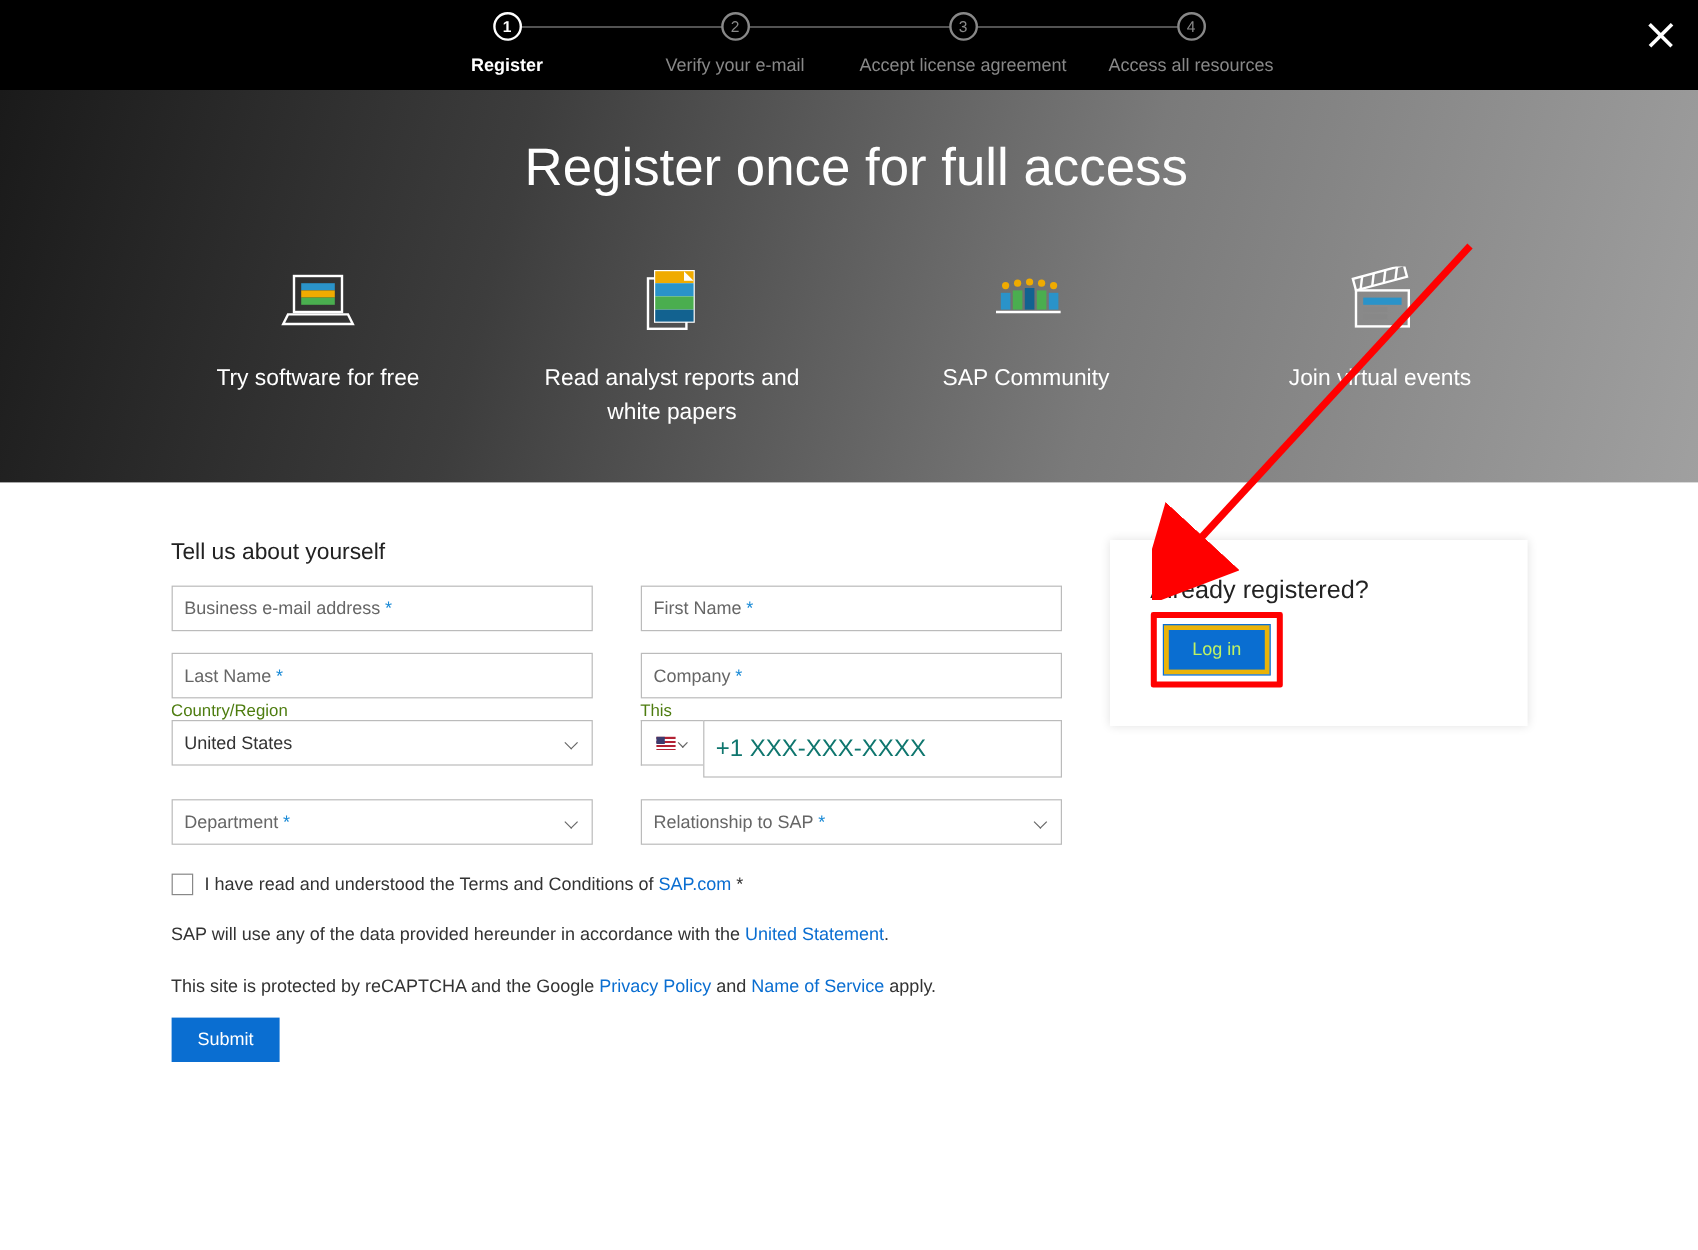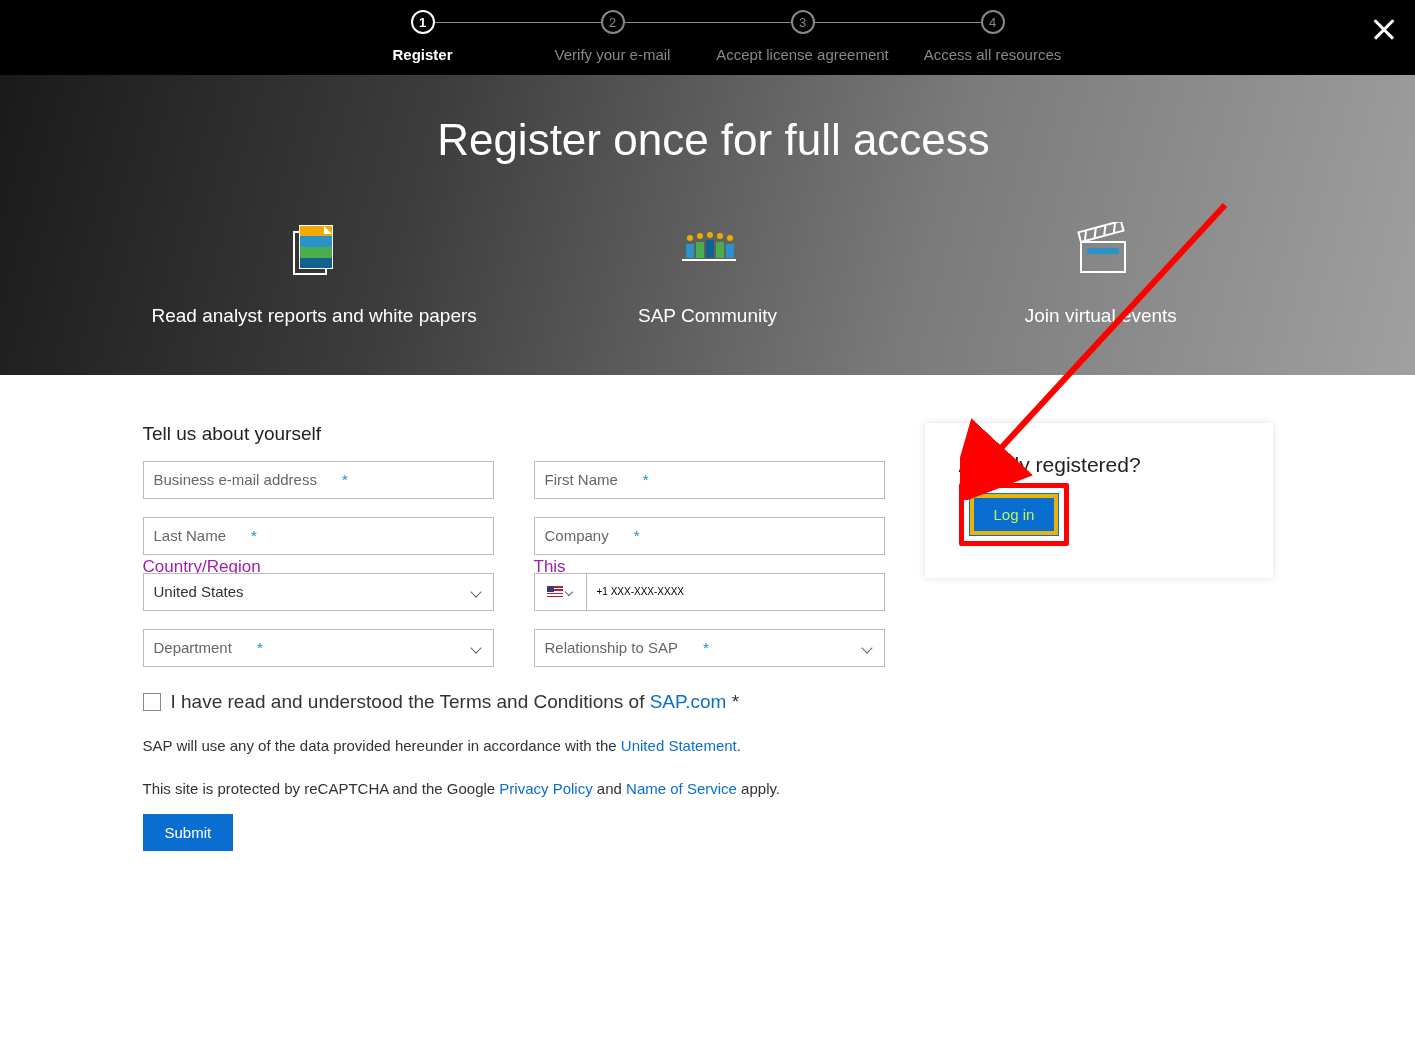--- a/index.html
+++ b/index.html
@@ -114,21 +114,20 @@
   .field {
     position: relative;
     border: 1px solid #bbb;
     height: 38px;
     display: flex;
     align-items: center;
     padding: 0 10px;
     font-size: 15px;
     color: #666;
     background: #fff;
-    gap: 21px;
   }
   .field .req { color: #1a8ad6; margin-left: 4px; }
   .field .chev {
     margin-left: auto;
     width: 12px; height: 12px;
     position: relative;
   }
   .field .chev::before {
     content: "";
     position: absolute;
@@ -137,22 +136,22 @@
     border-right: 1.5px solid #666;
     border-bottom: 1.5px solid #666;
     transform: rotate(45deg);
   }
   .field-labeled {
     position: relative;
   }
   .field-labeled .floating-label {
     position: absolute;
     top: -16px; left: 0;
-    font-size: 17px;
-    color: #a21caf;
+    font-size: 14px;
+    color: #4d7c0f;
   }
   .field-labeled .value { color: #333; }
   .phone-combo {
     display: flex;
     gap: 0;
   }
   .phone-cc {
     border: 1px solid #bbb;
     border-right: none;
     height: 38px;
@@ -173,35 +172,35 @@
   }
   .phone-cc .mini-chev {
     width: 8px; height: 8px; position: relative;
   }
   .phone-cc .mini-chev::before {
     content:""; position:absolute; top:1px; left:0; width:5px; height:5px;
     border-right:1.2px solid #666; border-bottom:1.2px solid #666; transform: rotate(45deg);
   }
   .phone-input {
     border: 1px solid #bbb;
-    height: 38px;
+    height: 48px;
     flex: 1;
     display: flex;
     align-items: center;
     padding: 0 10px;
-    font-size: 10px;
-    color: #000000;
+    font-size: 20px;
+    color: #0f766e;
   }
 
   .checkbox-row {
     display: flex;
     align-items: center;
     gap: 10px;
     margin-top: 24px;
-    font-size: 19px;
+    font-size: 15px;
     color: #333;
   }
   .checkbox-row .box {
     width: 18px; height: 18px;
     border: 1.5px solid #888;
     background: #fff;
   }
   .checkbox-row a { color: #0a6ed1; text-decoration: none; }
 
   .para {
@@ -294,20 +293,32 @@
     </div>
   </div>
 
   <div class="close-icon"></div>
 </div>
 
 <div class="hero">
   <h1>Register once for full access</h1>
   <div class="benefits">
 
+    <div class="benefit">
+      <div class="icon-slot">
+        <svg width="62" height="48" viewBox="0 0 62 48">
+          <rect x="11" y="4" width="40" height="30" fill="none" stroke="#fff" stroke-width="2"></rect>
+          <rect x="17" y="10" width="28" height="6" fill="#2a93c9"></rect>
+          <rect x="17" y="16" width="28" height="6" fill="#f0ab00"></rect>
+          <rect x="17" y="22" width="28" height="6" fill="#4aae4f"></rect>
+          <path d="M6 36 h50 l4 8 h-58 z" fill="none" stroke="#fff" stroke-width="2"></path>
+        </svg>
+      </div>
+      <div class="text">Try software for free</div>
+    </div>
 
     <div class="benefit">
       <div class="icon-slot">
         <svg width="56" height="56" viewBox="0 0 56 56">
           <rect x="8" y="10" width="32" height="42" fill="none" stroke="#fff" stroke-width="2"></rect>
           <rect x="14" y="4" width="32" height="42" fill="#fff" stroke="#fff" stroke-width="2"></rect>
           <rect x="14" y="4" width="32" height="10" fill="#f0ab00"></rect>
           <rect x="14" y="14" width="32" height="11" fill="#2a93c9"></rect>
           <rect x="14" y="25" width="32" height="11" fill="#4aae4f"></rect>
           <rect x="14" y="36" width="32" height="10" fill="#126290"></rect>

